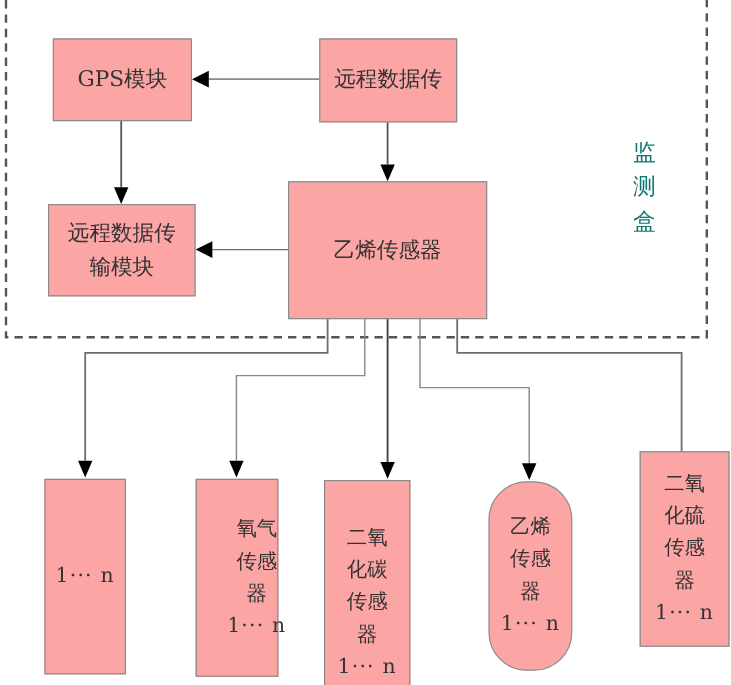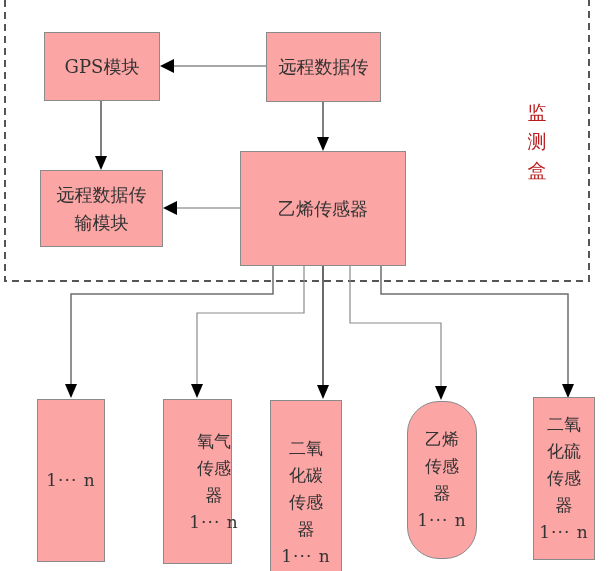--- a/index.html
+++ b/index.html
@@ -4,22 +4,22 @@
   <style>
     html, body { margin: 0; padding: 0; background: #ffffff; }
     body { width: 609px; height: 571px; position: relative; overflow: hidden;
            font-family: "DejaVu Serif", "Liberation Serif", serif; color: #333333; }
     #canvas { position: absolute; left: 0; top: 0; width: 609px; height: 571px; }
     .box { position: absolute; border: 1.5px solid #8a8a8a; background: #fca5a5; box-sizing: border-box;
            display: flex; align-items: center; justify-content: center; text-align: center; }
     .box-label { font-size: 18px; line-height: 28px; color: #333333; white-space: pre-line; }
     .sensor .box-label { font-size: 17px; line-height: 27px; width: 44px; word-break: break-all; }
     .sensor .range { display: block; width: 60px; margin-left: -8px; word-break: normal; white-space: nowrap; letter-spacing: 1px; }
-    .frame-label { position: absolute; left: 526px; top: 98px; width: 22px; font-size: 19px;
-                   line-height: 29px; color: #b91c1c; word-break: break-all; text-align: center; }
+    .frame-label { position: absolute; left: 526px; top: 113px; width: 22px; font-size: 19px;
+                   line-height: 29px; color: #0f766e; word-break: break-all; text-align: center; }
   </style>
 </head>
 <body>
 
 <svg id="canvas" width="609" height="571">
 
   <path d="M5,0 L5,281 L589,281 L589,0" fill="none" stroke="#555555" stroke-width="2" stroke-dasharray="7,5"></path>
 
   <line x1="266" y1="66" x2="174" y2="66" stroke="#8a8a8a" stroke-width="1.5"></line>
   <polygon points="160,66 174,59 174,73" fill="#000"></polygon>
@@ -88,18 +88,18 @@
   </div>
 </div>
 
 <div class="box sensor" style="left:407px; top:401px; width:70px; height:158px;border-radius:32px;">
   <div class="box-label">
     <span>乙烯传感器</span>
     <span class="range">1··· n</span>
   </div>
 </div>
 
-<div class="box sensor" style="left:533px; top:397px; width:62px; height:163px;">
+<div class="box sensor" style="left:533px; top:376px; width:75px; height:163px;">
   <div class="box-label">
     <span>二氧化硫传感器</span>
     <span class="range">1··· n</span>
   </div>
 </div>
 
 </body></html>

